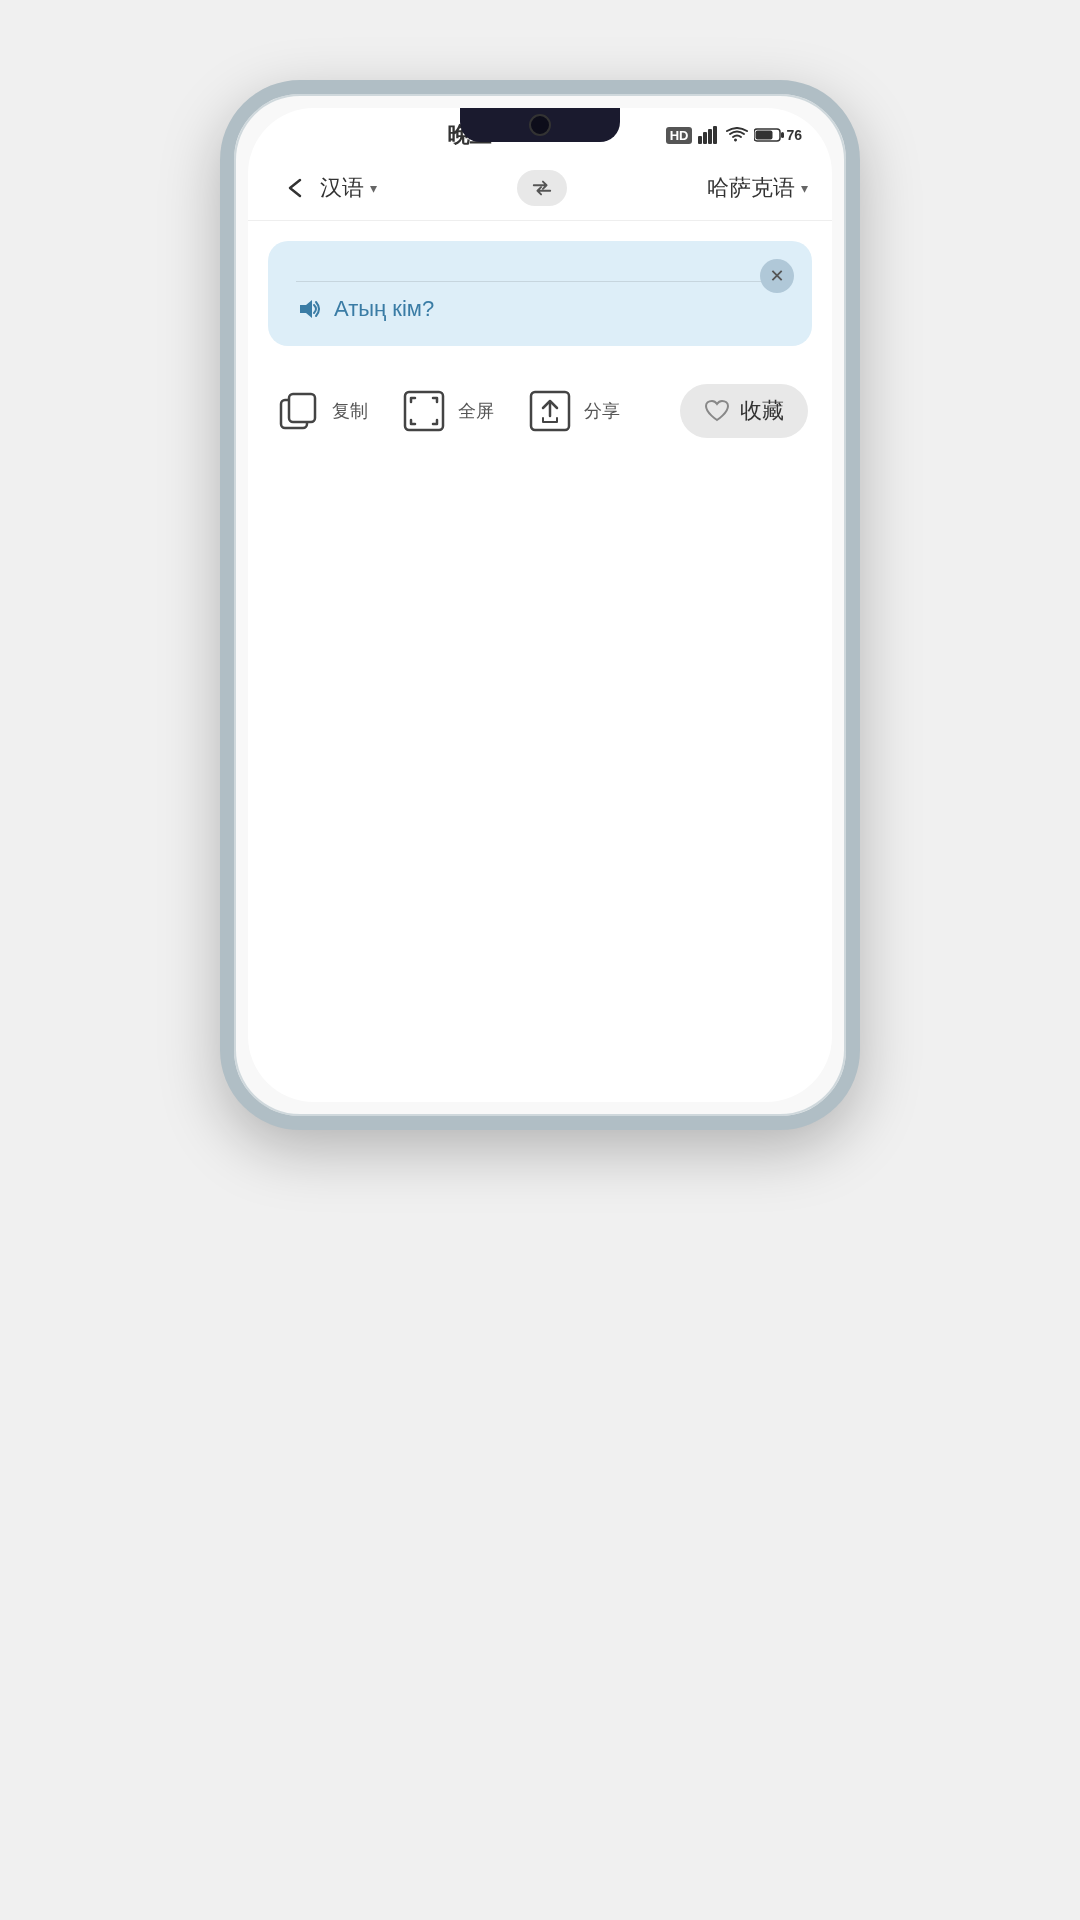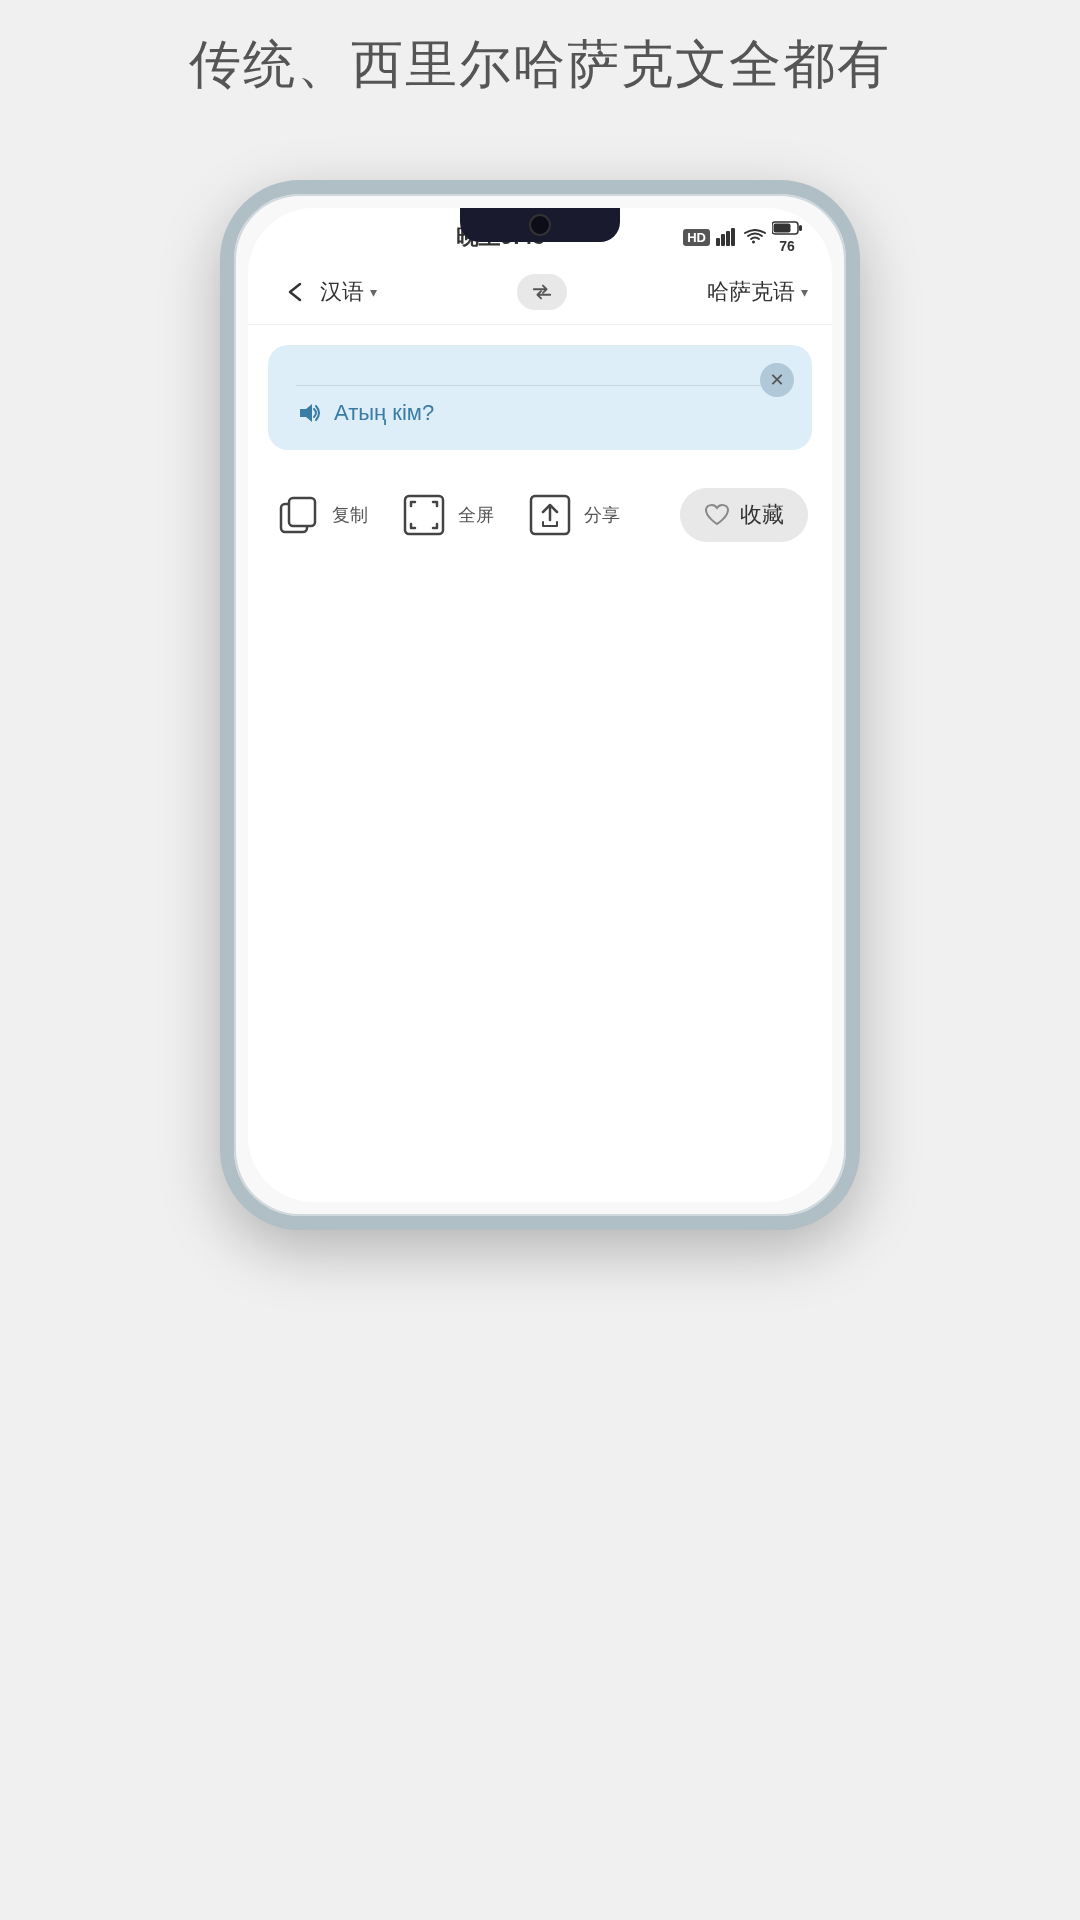--- a/index.html
+++ b/index.html
@@ -290,21 +290,20 @@
       color: #333;
     }
 
     
     svg { display: block; }
   </style>
 </head>
 <body>
 
 <div style="width:100%;text-align:center;">
-  <p class="page-subtitle">传统、西里尔哈萨克文全都有</p>
 </div>
 
 <div class="phone-wrapper">
   <div class="phone-frame">
     <div class="phone-screen">
 
       <div class="status-bar">
         <div style="width:40px;"></div>
         <div class="notch-area">
           <div class="camera-dot"></div>
@@ -321,21 +320,21 @@
             </svg>
           </span>
           <span>
             <svg width="22" height="16" viewBox="0 0 22 16">
               <path d="M11 13 a1.5 1.5 0 1 1 0-.01Z" fill="#333"></path>
               <path d="M7 10 Q11 7 15 10" stroke="#333" stroke-width="2" fill="none" stroke-linecap="round"></path>
               <path d="M4 7 Q11 2 18 7" stroke="#333" stroke-width="2" fill="none" stroke-linecap="round"></path>
               <path d="M1 4 Q11 -2 21 4" stroke="#333" stroke-width="2" fill="none" stroke-linecap="round"></path>
             </svg>
           </span>
-          <span style="font-size:14px;display:flex;align-items:center;gap:2px;flex-direction:column;">
+          <span style="font-size:14px;display:flex;align-items:center;gap:2px;">
             <svg width="30" height="16" viewBox="0 0 30 16">
               <rect x="0" y="2" width="26" height="12" rx="3" ry="3" stroke="#333" stroke-width="1.5" fill="none"></rect>
               <rect x="1.5" y="3.5" width="17" height="9" rx="2" fill="#333"></rect>
               <rect x="27" y="5" width="3" height="6" rx="1.5" fill="#333"></rect>
             </svg>
             <span style="font-size:14px;font-weight:600;color:#333;">76</span>
           </span>
         </div>
       </div>
 

